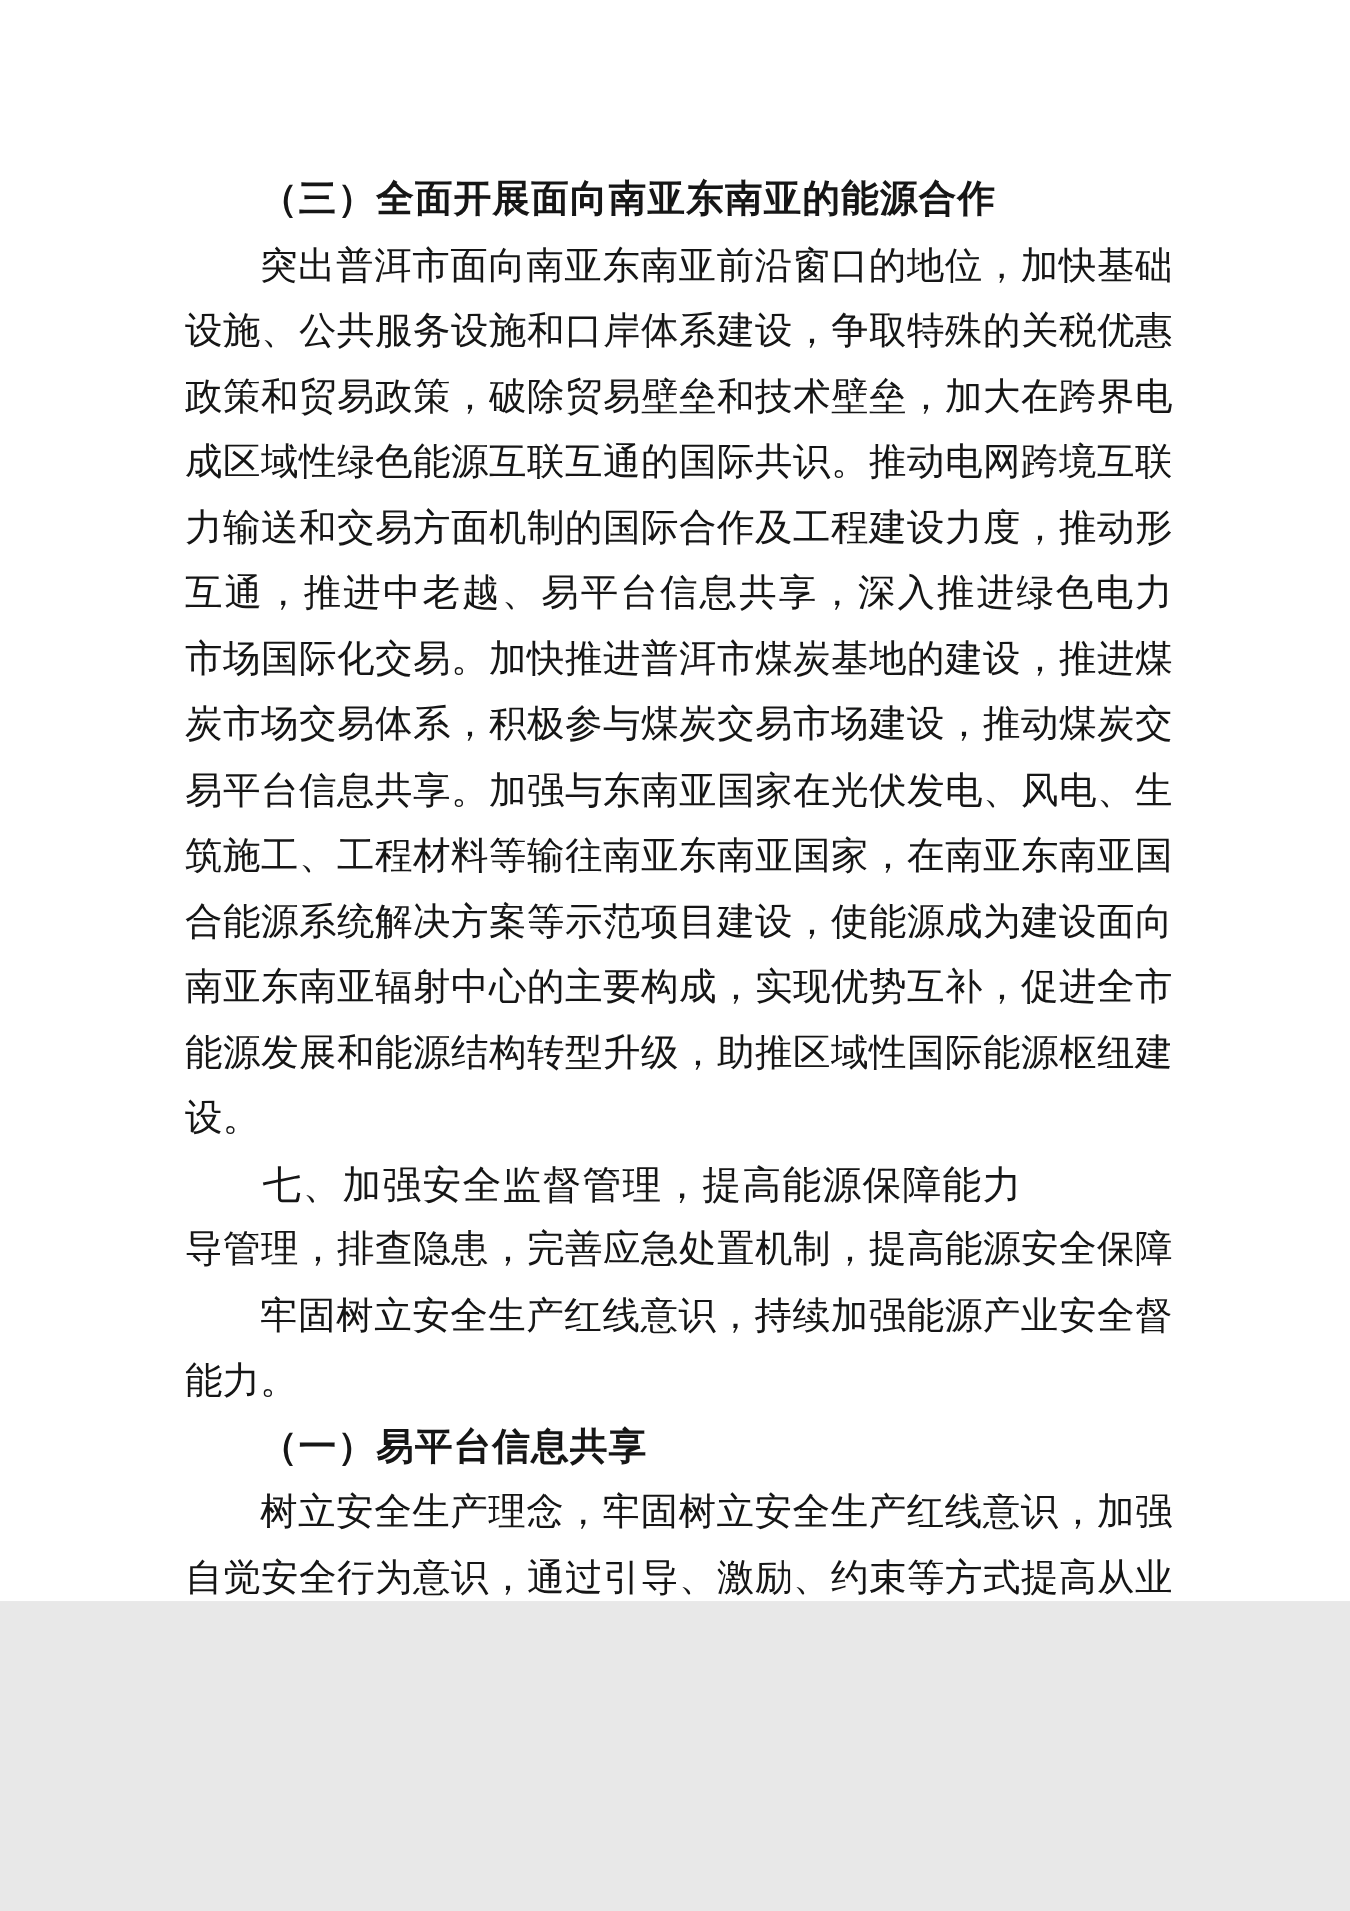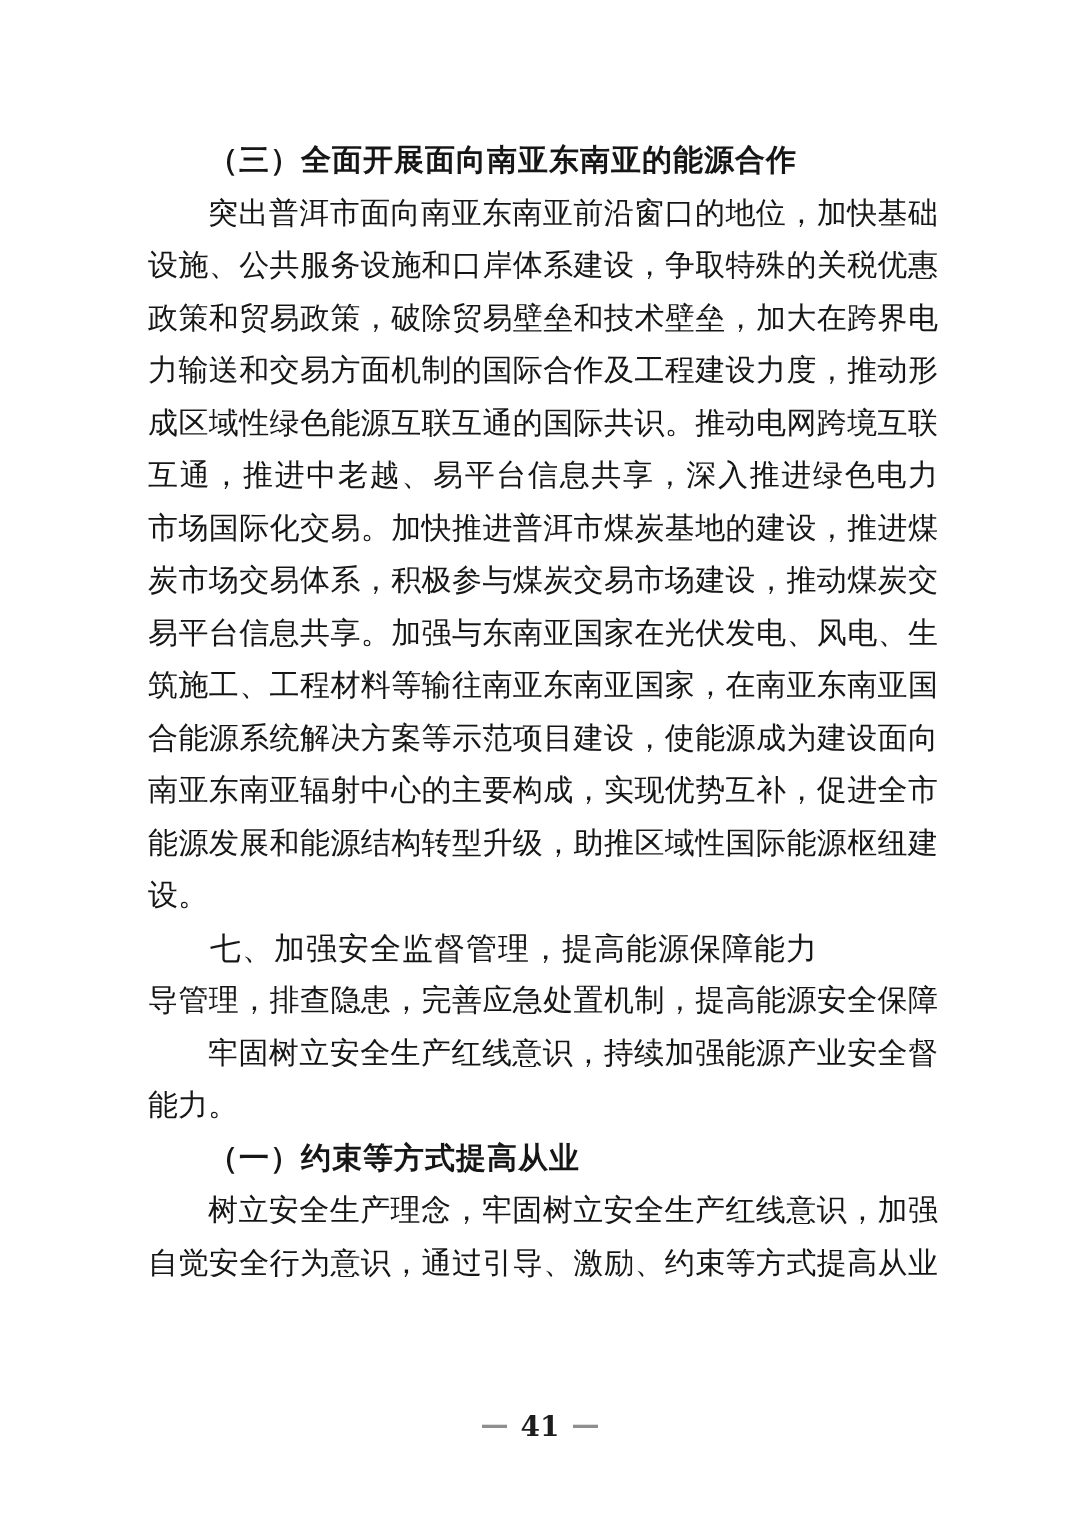--- a/index.html
+++ b/index.html
@@ -3,21 +3,21 @@
 <meta charset="utf-8">
 <style>
   html, body {
     margin: 0;
     padding: 0;
     background: #e8e8e8;
   }
   .page {
     position: relative;
     width: 1080px;
-    height: 1529px;
+    height: 1281px;
     background: #ffffff;
     font-family: "DejaVu Serif", "Liberation Serif", serif;
     color: #161616;
     overflow: hidden;
     margin: 0 auto;
   }
   .content {
     position: absolute;
     left: 148px;
     top: 134px;
@@ -72,42 +72,42 @@
 
 <div class="page">
   <main class="content">
 
     <div class="hd kai">（三）全面开展面向南亚东南亚的能源合作</div>
 
     <div class="para">
         <div class="line first">突出普洱市面向南亚东南亚前沿窗口的地位，加快基础</div>
         <div class="line">设施、公共服务设施和口岸体系建设，争取特殊的关税优惠</div>
         <div class="line">政策和贸易政策，破除贸易壁垒和技术壁垒，加大在跨界电</div>
+        <div class="line">成区域性绿色能源互联互通的国际共识。推动电网跨境互联</div>
         <div class="line">力输送和交易方面机制的国际合作及工程建设力度，推动形</div>
-        <div class="line">成区域性绿色能源互联互通的国际共识。推动电网跨境互联</div>
         <div class="line">互通，推进中老越、易平台信息共享，深入推进绿色电力</div>
         <div class="line">市场国际化交易。加快推进普洱市煤炭基地的建设，推进煤</div>
         <div class="line">炭市场交易体系，积极参与煤炭交易市场建设，推动煤炭交</div>
         <div class="line">易平台信息共享。加强与东南亚国家在光伏发电、风电、生</div>
         <div class="line">筑施工、工程材料等输往南亚东南亚国家，在南亚东南亚国</div>
         <div class="line">合能源系统解决方案等示范项目建设，使能源成为建设面向</div>
         <div class="line">南亚东南亚辐射中心的主要构成，实现优势互补，促进全市</div>
         <div class="line">能源发展和能源结构转型升级，助推区域性国际能源枢纽建</div>
         <div class="line short-last">设。</div>
       </div>
 
     <div class="hd boldhd">七、加强安全监督管理，提高能源保障能力</div>
 
     <div class="para">
         <div class="line">导管理，排查隐患，完善应急处置机制，提高能源安全保障</div>
         <div class="line first">牢固树立安全生产红线意识，持续加强能源产业安全督</div>
         <div class="line short-last">能力。</div>
       </div>
 
-    <div class="hd kai">（一）约束等方式提高从业</div>
+    <div class="hd kai">（一）易平台信息共享</div>
 
     <div class="para">
         <div class="line first">树立安全生产理念，牢固树立安全生产红线意识，加强</div>
         <div class="line">自觉安全行为意识，通过引导、激励、约束等方式提高从业</div>
       </div>
 
   </main>
 
   <footer class="footer">
     <span class="dash">—</span><span class="num">41</span><span class="dash">—</span>

